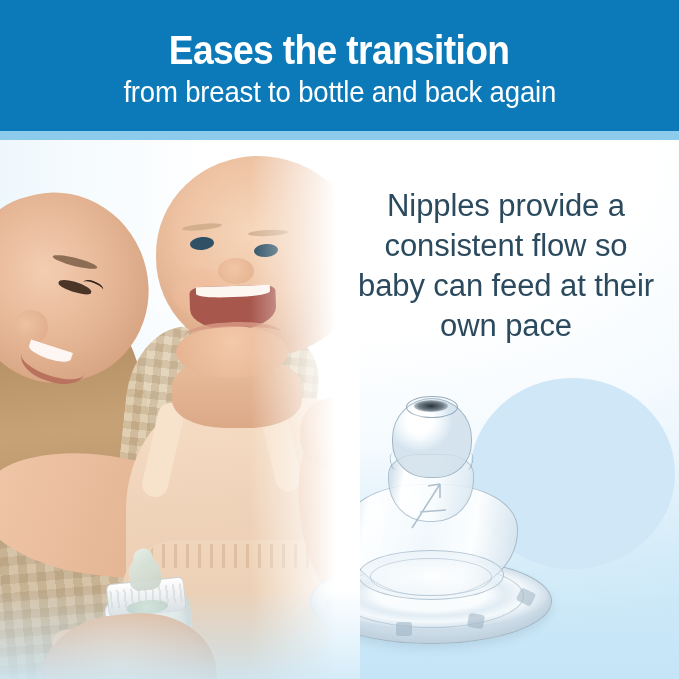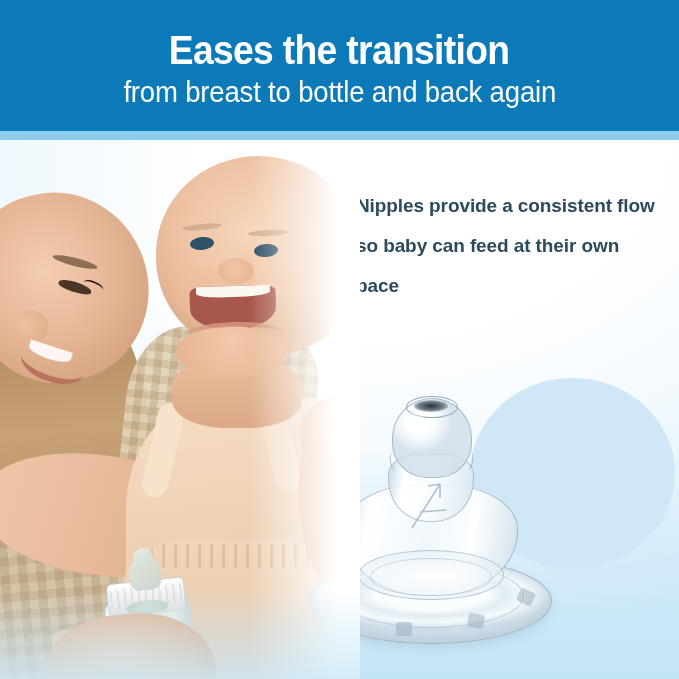--- a/index.html
+++ b/index.html
@@ -301,24 +301,25 @@
   }
   .bottle-milk{
     position:absolute;left:3px;top:100px;width:78px;height:66px;
     background:linear-gradient(180deg,rgba(255,255,255,.85),rgba(245,243,236,.95));
     border-radius:4px 4px 14px 14px;
   }
 
   
   .body-copy{
     position:absolute;left:356px;top:186px;width:300px;
+    text-align:center;
     color:#2C4A5E;
     font-family:"Liberation Sans",sans-serif;
-    font-weight:700;
-    font-size:19px;
+    font-weight:400;
+    font-size:31px;
     line-height:40px;
     letter-spacing:-0.1px;
   }
 
   
   .callout-circle{
     position:absolute;left:470px;top:378px;width:205px;height:191px;
     background:#CFE7F6;
     border-radius:50%;
   }

